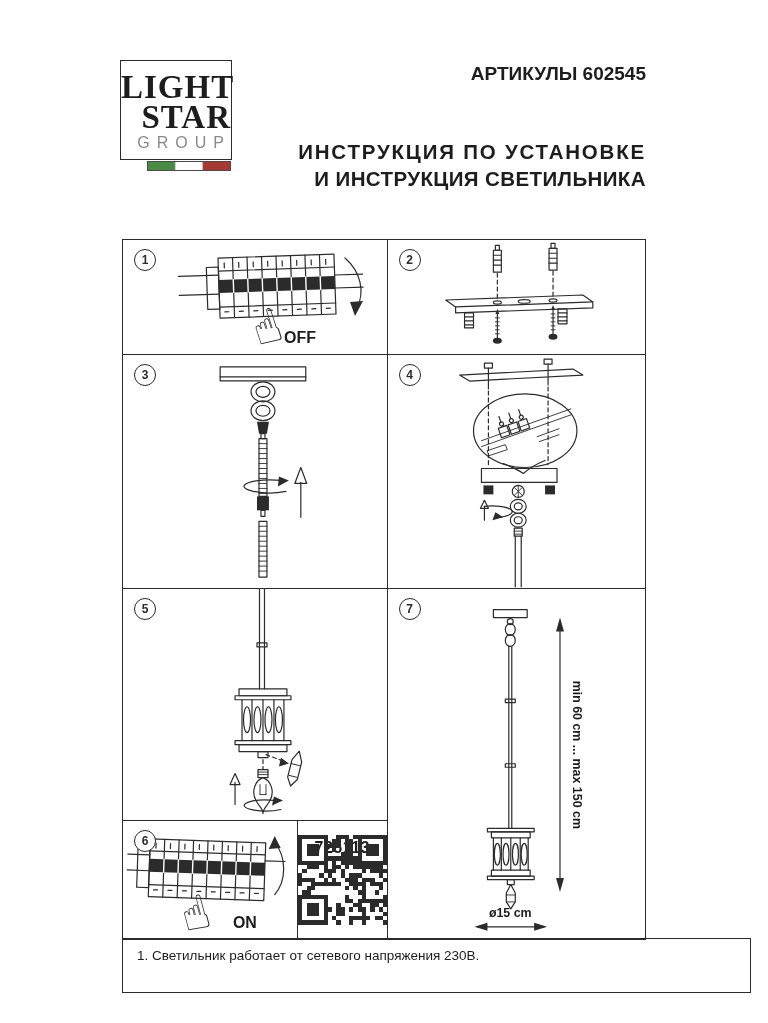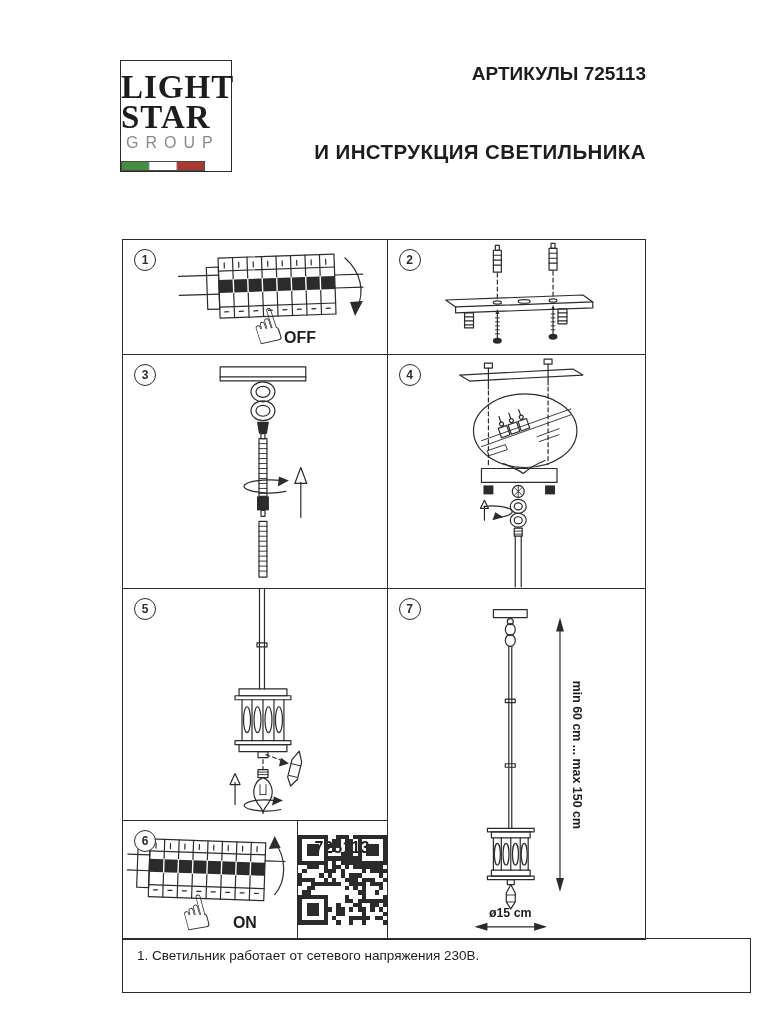--- a/index.html
+++ b/index.html
@@ -1,21 +1,21 @@
 <!DOCTYPE html>
 <html><head>
 <meta charset="utf-8">
 <style>
   html,body{margin:0;padding:0;background:#ffffff;}
   .page{position:relative;width:768px;height:1023px;background:#ffffff;
         font-family:"Liberation Sans",sans-serif;color:#1d1d1d;overflow:hidden;}
 
   
-  .logo-box{position:absolute;left:120px;top:60px;width:112px;height:112px;
-            border:1.5px solid #2b2b2b;box-sizing:border-box;text-align:left;}
+  .logo-box{position:absolute;left:120px;top:60px;width:112px;height:100px;
+            border:1.5px solid #2b2b2b;box-sizing:border-box;text-align:right;}
   .logo-light,.logo-star{font-family:"Liberation Serif",serif;font-weight:700;
             font-size:33px;line-height:30px;letter-spacing:1px;color:#1d1d1d;
             transform:scaleY(1.05);}
   .logo-light{margin-top:10px;}
   .logo-group{font-size:16px;letter-spacing:7px;margin-left:5px;color:#8a8a8a;
             margin-top:3px;}
   .logo-flag{margin-top:5px;}
 
   
   .hdr{position:absolute;right:122px;text-align:right;font-weight:700;color:#1d1d1d;}
@@ -64,23 +64,24 @@
         <rect x="28.3" y="1" width="27.3" height="8" fill="#ffffff"></rect>
         <rect x="55.6" y="1" width="27.4" height="8" fill="#a83832"></rect>
         <rect x="0.5" y="0.5" width="83" height="9" fill="none" stroke="#4a4a4a" stroke-width="1"></rect>
         <line x1="28.3" y1="1" x2="28.3" y2="9" stroke="#bdbdbd" stroke-width="0.8"></line>
         <line x1="55.6" y1="1" x2="55.6" y2="9" stroke="#bdbdbd" stroke-width="0.8"></line>
       </svg>
     </div>
   </div>
 
   <div class="hdr hdr-series">
-    <div>АРТИКУЛЫ 725113</div>
+    <div>АРТИКУЛЫ 602545</div>
   </div>
   <div class="hdr hdr-title">
+    <div class="ls1">ИНСТРУКЦИЯ ПО УСТАНОВКЕ</div>
     <div class="ls2">И ИНСТРУКЦИЯ СВЕТИЛЬНИКА</div>
   </div>
 
   <div class="panel" style="left:122px;top:239px;width:266px;height:116px;">
     <div class="stepc">
         <span>1</span>
       </div>
     <svg viewBox="0 0 264 114">
       <g class="ln" transform="rotate(-2 155 46)">
         <path d="M56,33 H96 M56,52 H96"></path>

